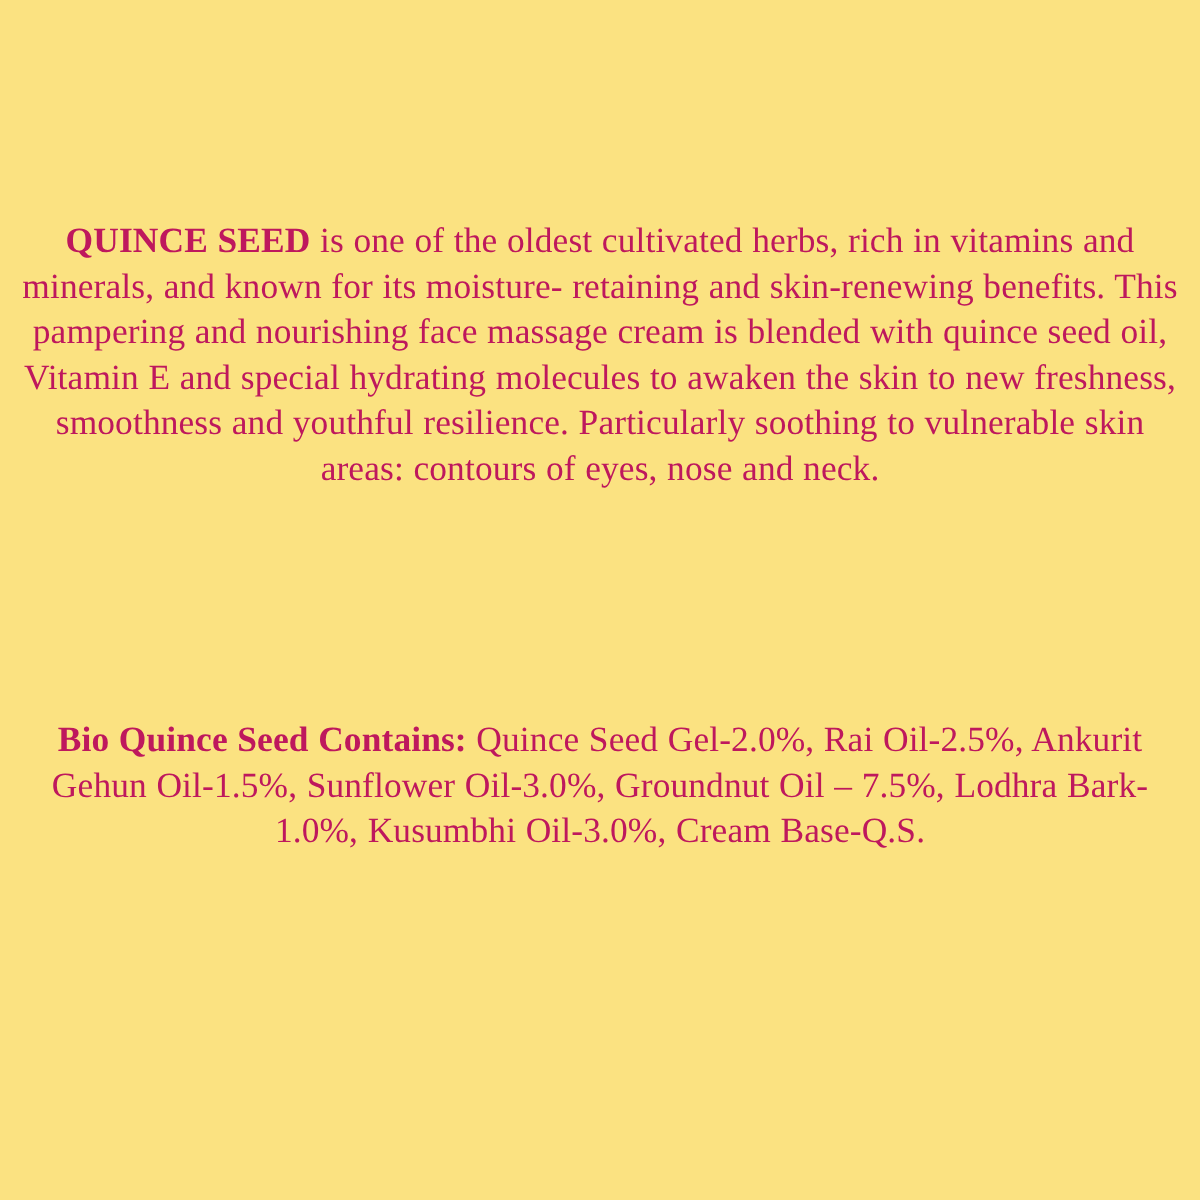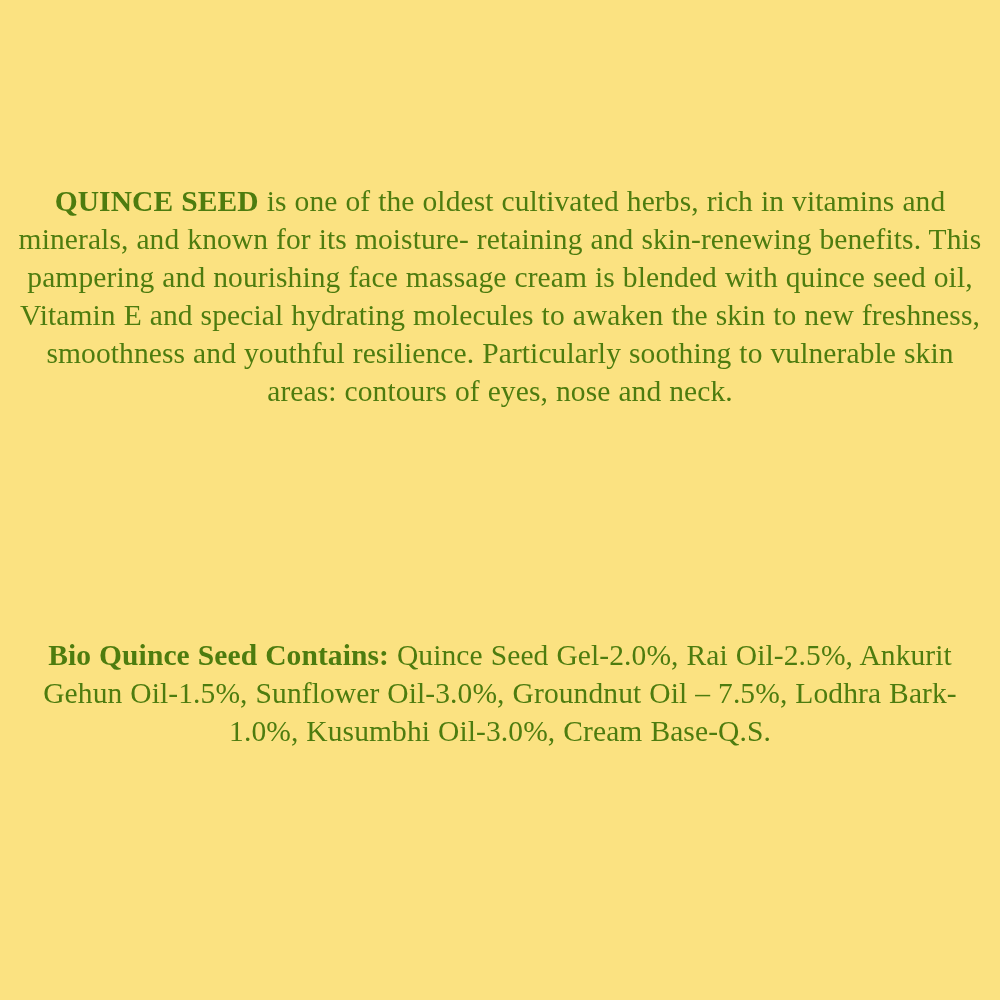--- a/index.html
+++ b/index.html
@@ -24,29 +24,29 @@
     position: absolute;
     left: 0;
     right: 0;
     text-align: center;
   }
   .desc-block {
     top: 182px;
     padding: 0 18px;
   }
   .ingredients-block {
-    top: 636px;
+    top: 598px;
     padding: 0 18px;
   }
   p.para {
     margin: 0;
     font-size: 29.5px;
     line-height: 38px;
     letter-spacing: 0.1px;
-    color: #4d7c0f;
+    color: #be185d;
     word-spacing: 0.5px;
   }
   .lead {
     font-weight: bold;
   }
 </style>
 </head>
 <body style="background: rgb(251, 226, 129);">
 
 <div class="page">

